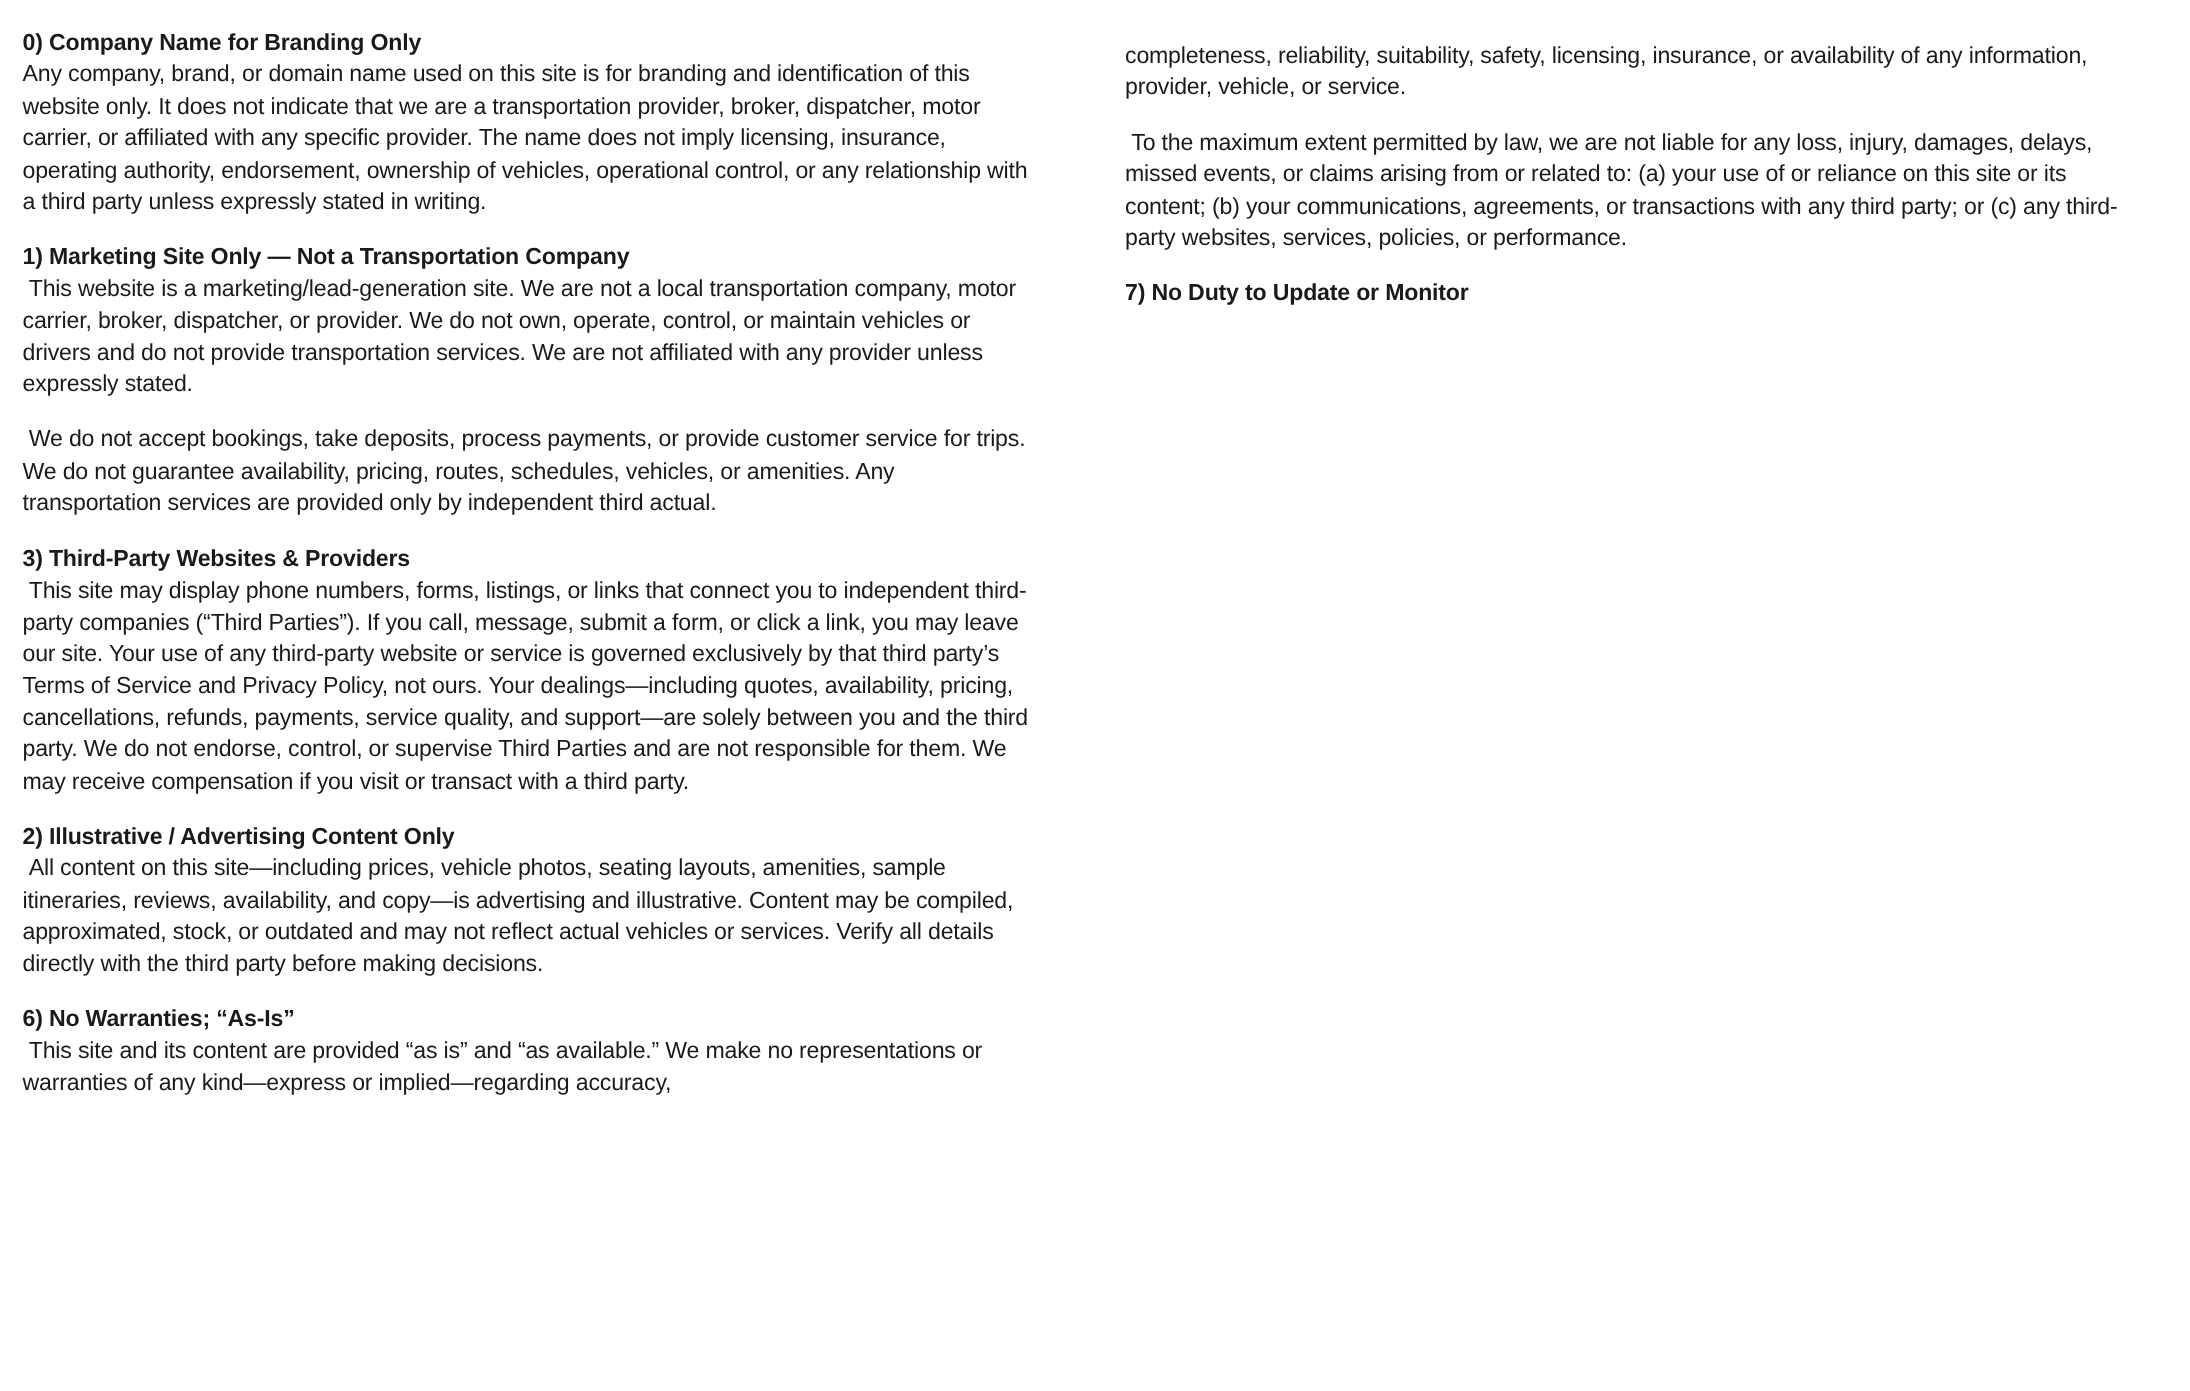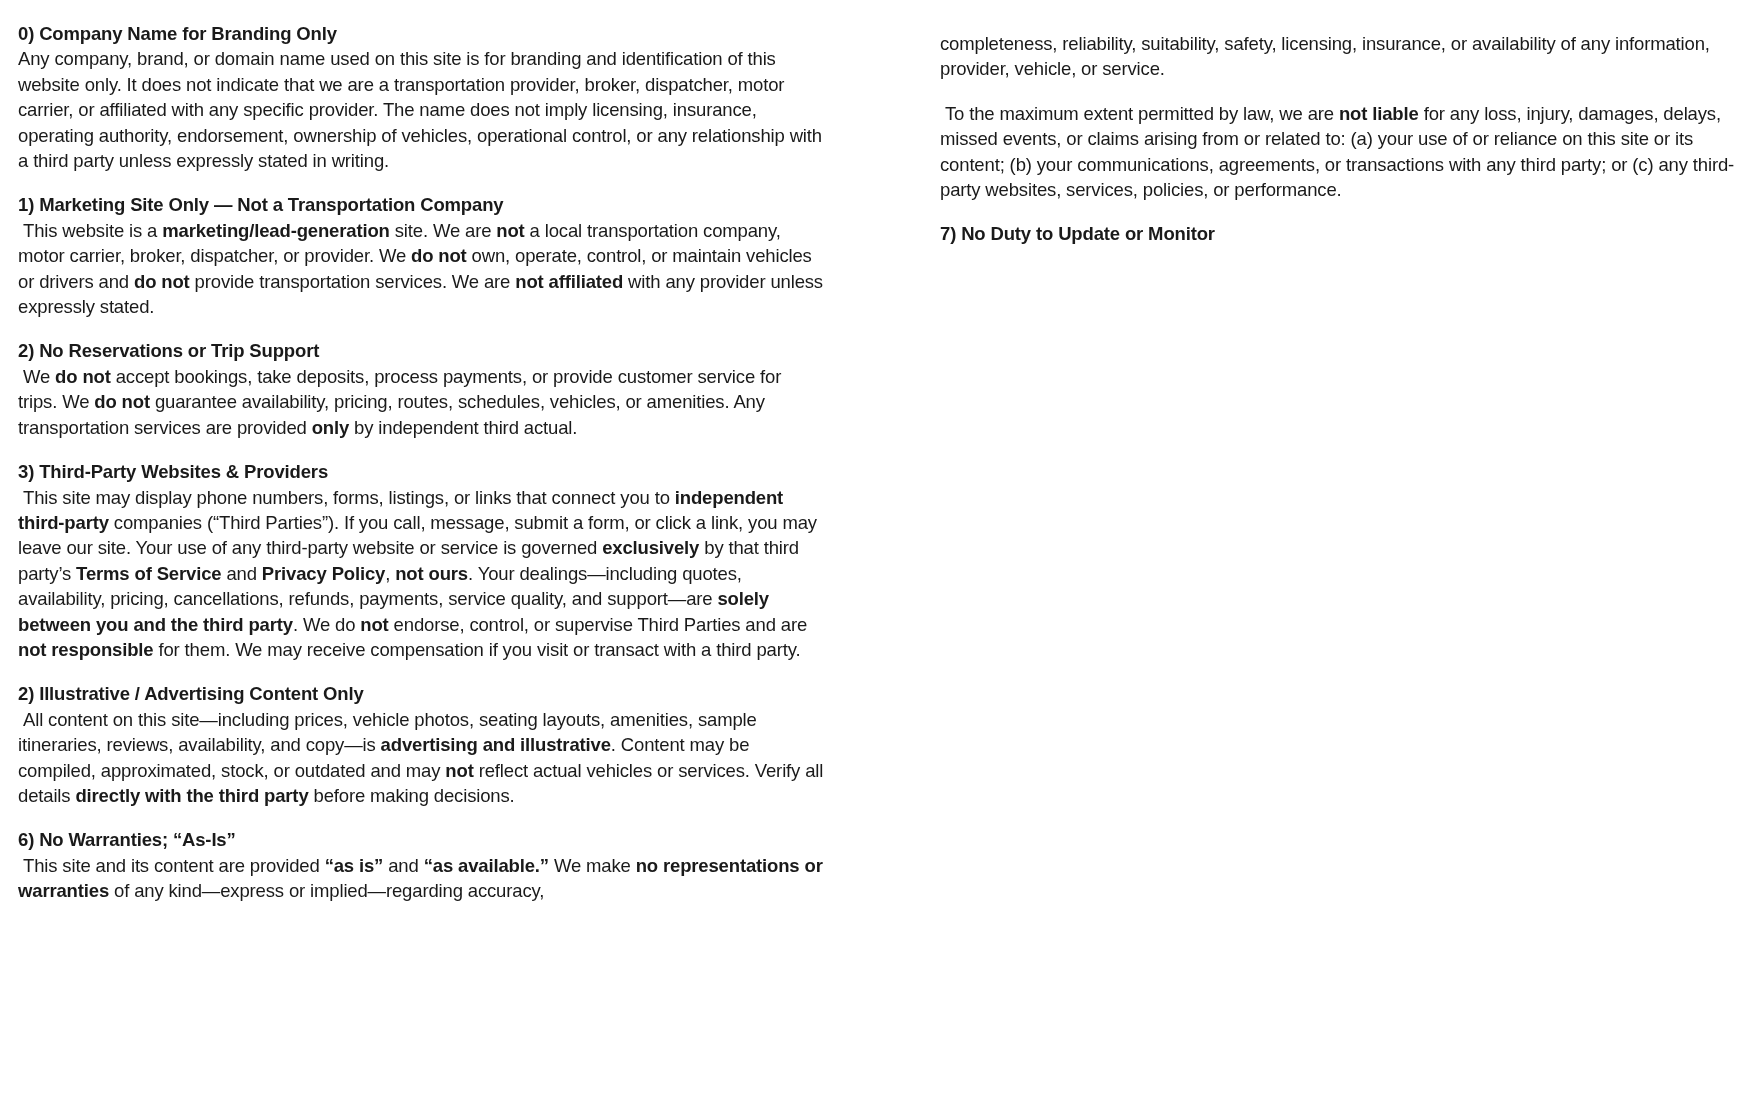--- a/index.html
+++ b/index.html
@@ -11,56 +11,55 @@
     font-family: "Liberation Sans", "DejaVu Sans", sans-serif;
     font-size: 18.5px;
     line-height: 25.4px;
     letter-spacing: -0.15px;
     overflow: hidden;
   }
   .page {
     display: flex;
     align-items: flex-start;
     padding: 21px 0 0 18px;
-    gap: 116px;
+    gap: 76px;
   }
   .column {
     width: 806px;
     flex: 0 0 806px;
   }
   .column-right {
     margin-top: 10px;
   }
   .section { margin-bottom: 19px; }
   .section-heading {
     font-size: inherit;
     line-height: inherit;
     font-weight: 700;
   }
   .section-body {
     white-space: pre-wrap;
     font-weight: 400;
   }
-  .section-body strong { font-weight: 700; }
+  .section-body strong { font-weight: 400; }
 </style>
 </head>
 <body>
 
 <main class="page">
   <div class="column">
       <section class="section">
         <h2 class="section-heading">0) Company Name for Branding Only</h2>
         <p class="section-body"><span>Any company, brand, or domain name used on this site is for branding and identification of this website only. It does not indicate that we are a transportation provider, broker, dispatcher, motor carrier, or affiliated with any specific provider. The name does not imply licensing, insurance, operating authority, endorsement, ownership of vehicles, operational control, or any relationship with a third party unless expressly stated in writing.</span></p>
       </section>
       <section class="section">
         <h2 class="section-heading">1) Marketing Site Only — Not a Transportation Company</h2>
         <p class="section-body"><span> This website is a </span><strong>marketing/lead-generation</strong><span> site. We are </span><strong>not</strong><span> a local transportation company, motor carrier, broker, dispatcher, or provider. We </span><strong>do not</strong><span> own, operate, control, or maintain vehicles or drivers and </span><strong>do not</strong><span> provide transportation services. We are </span><strong>not affiliated</strong><span> with any provider unless expressly stated.</span></p>
       </section>
       <section class="section">
-        <h2 class="section-heading">2) No Reservations or Trip Support</h2>
         <p class="section-body"><span> We </span><strong>do not</strong><span> accept bookings, take deposits, process payments, or provide customer service for trips. We </span><strong>do not</strong><span> guarantee availability, pricing, routes, schedules, vehicles, or amenities. Any transportation services are provided </span><strong>only</strong><span> by independent third actual.</span></p>
       </section>
       <section class="section">
         <h2 class="section-heading">3) Third-Party Websites &amp; Providers</h2>
         <p class="section-body"><span> This site may display phone numbers, forms, listings, or links that connect you to </span><strong>independent third-party</strong><span> companies (“Third Parties”). If you call, message, submit a form, or click a link, you may leave our site. Your use of any third-party website or service is governed </span><strong>exclusively</strong><span> by that third party’s </span><strong>Terms of Service</strong><span> and </span><strong>Privacy Policy</strong><span>, </span><strong>not ours</strong><span>. Your dealings—including quotes, availability, pricing, cancellations, refunds, payments, service quality, and support—are </span><strong>solely between you and the third party</strong><span>. We do </span><strong>not</strong><span> endorse, control, or supervise Third Parties and are </span><strong>not responsible</strong><span> for them. We may receive compensation if you visit or transact with a third party.</span></p>
       </section>
       <section class="section">
         <h2 class="section-heading">2) Illustrative / Advertising Content Only</h2>
         <p class="section-body"><span> All content on this site—including prices, vehicle photos, seating layouts, amenities, sample itineraries, reviews, availability, and copy—is </span><strong>advertising and illustrative</strong><span>. Content may be compiled, approximated, stock, or outdated and may </span><strong>not</strong><span> reflect actual vehicles or services. Verify all details </span><strong>directly with the third party</strong><span> before making decisions.</span></p>
       </section>

